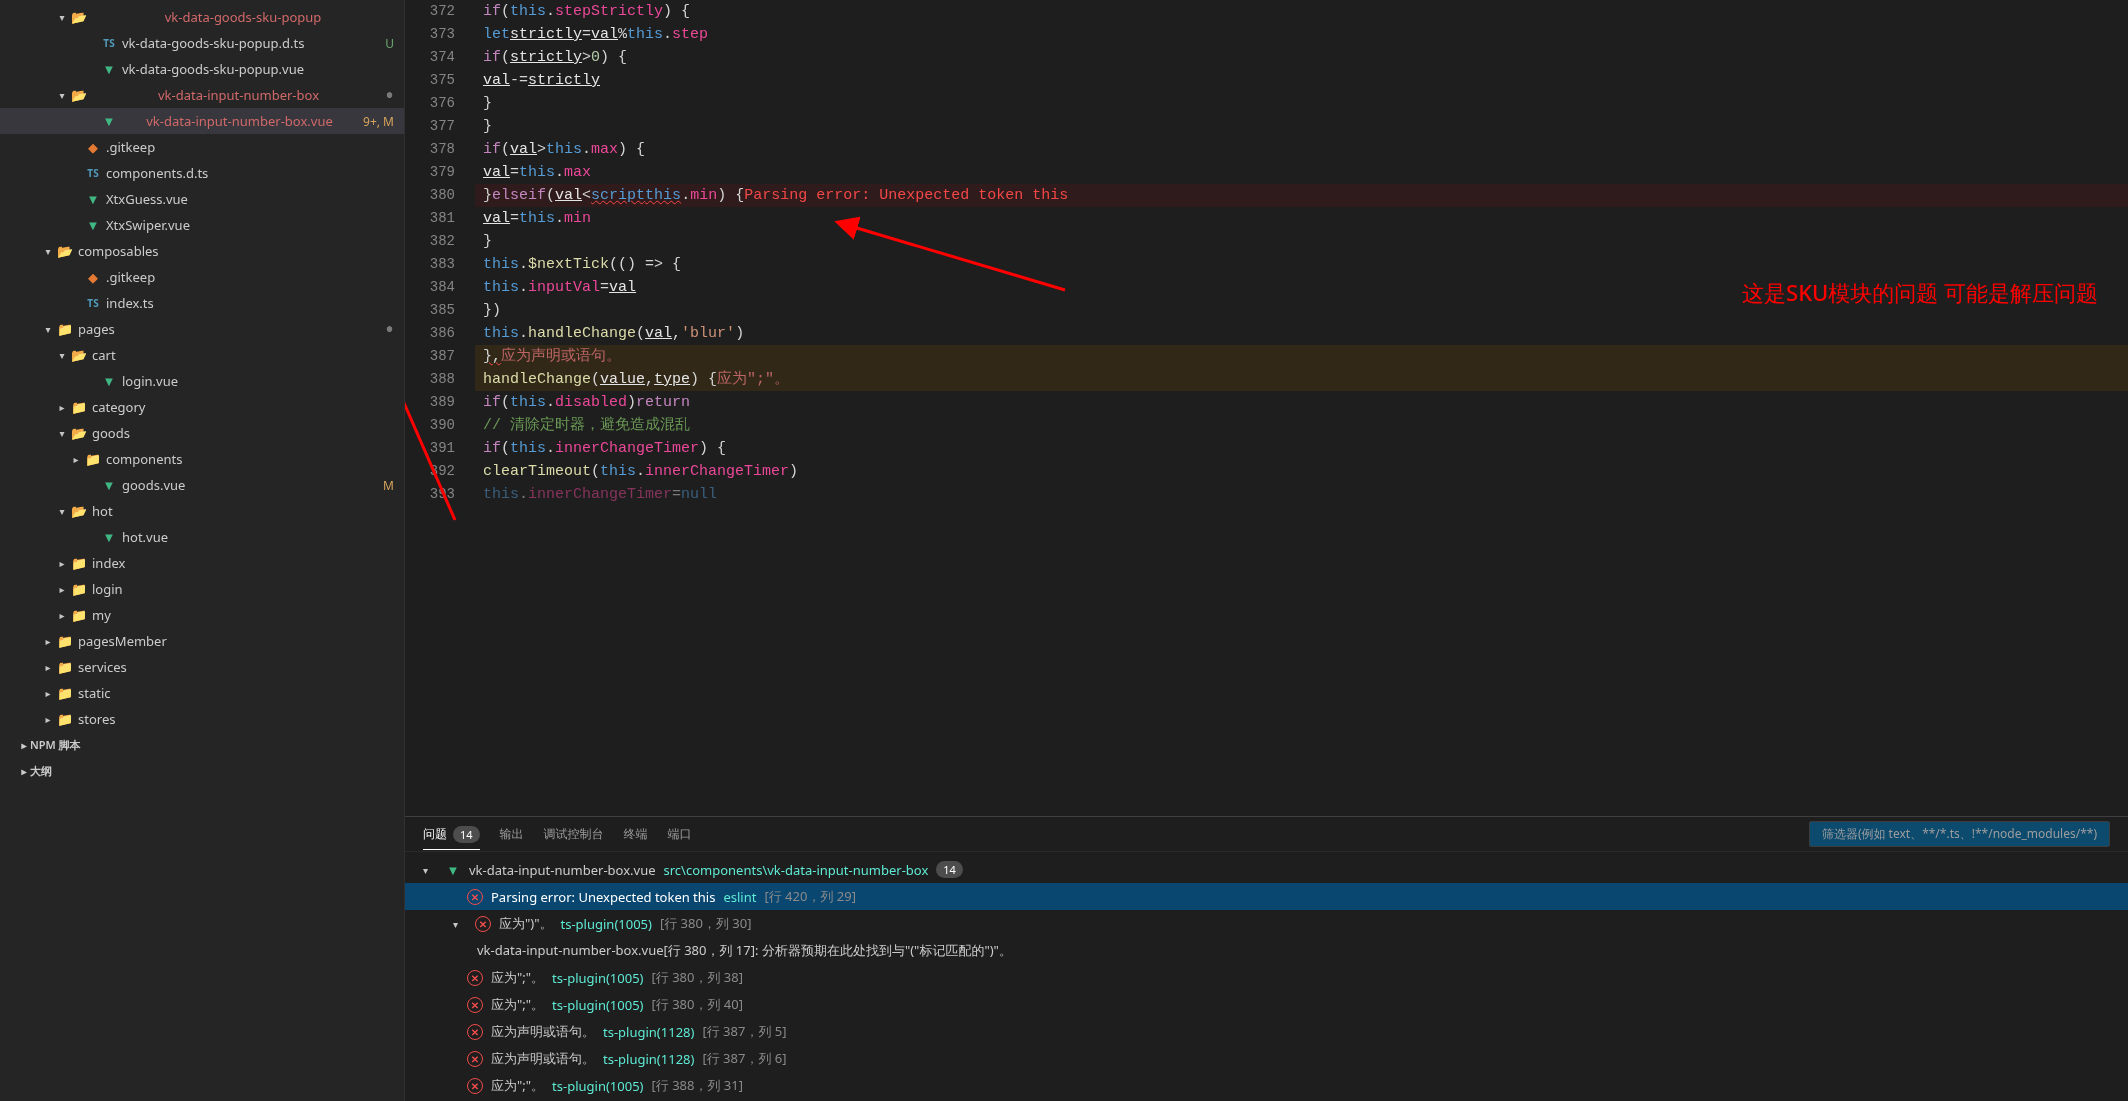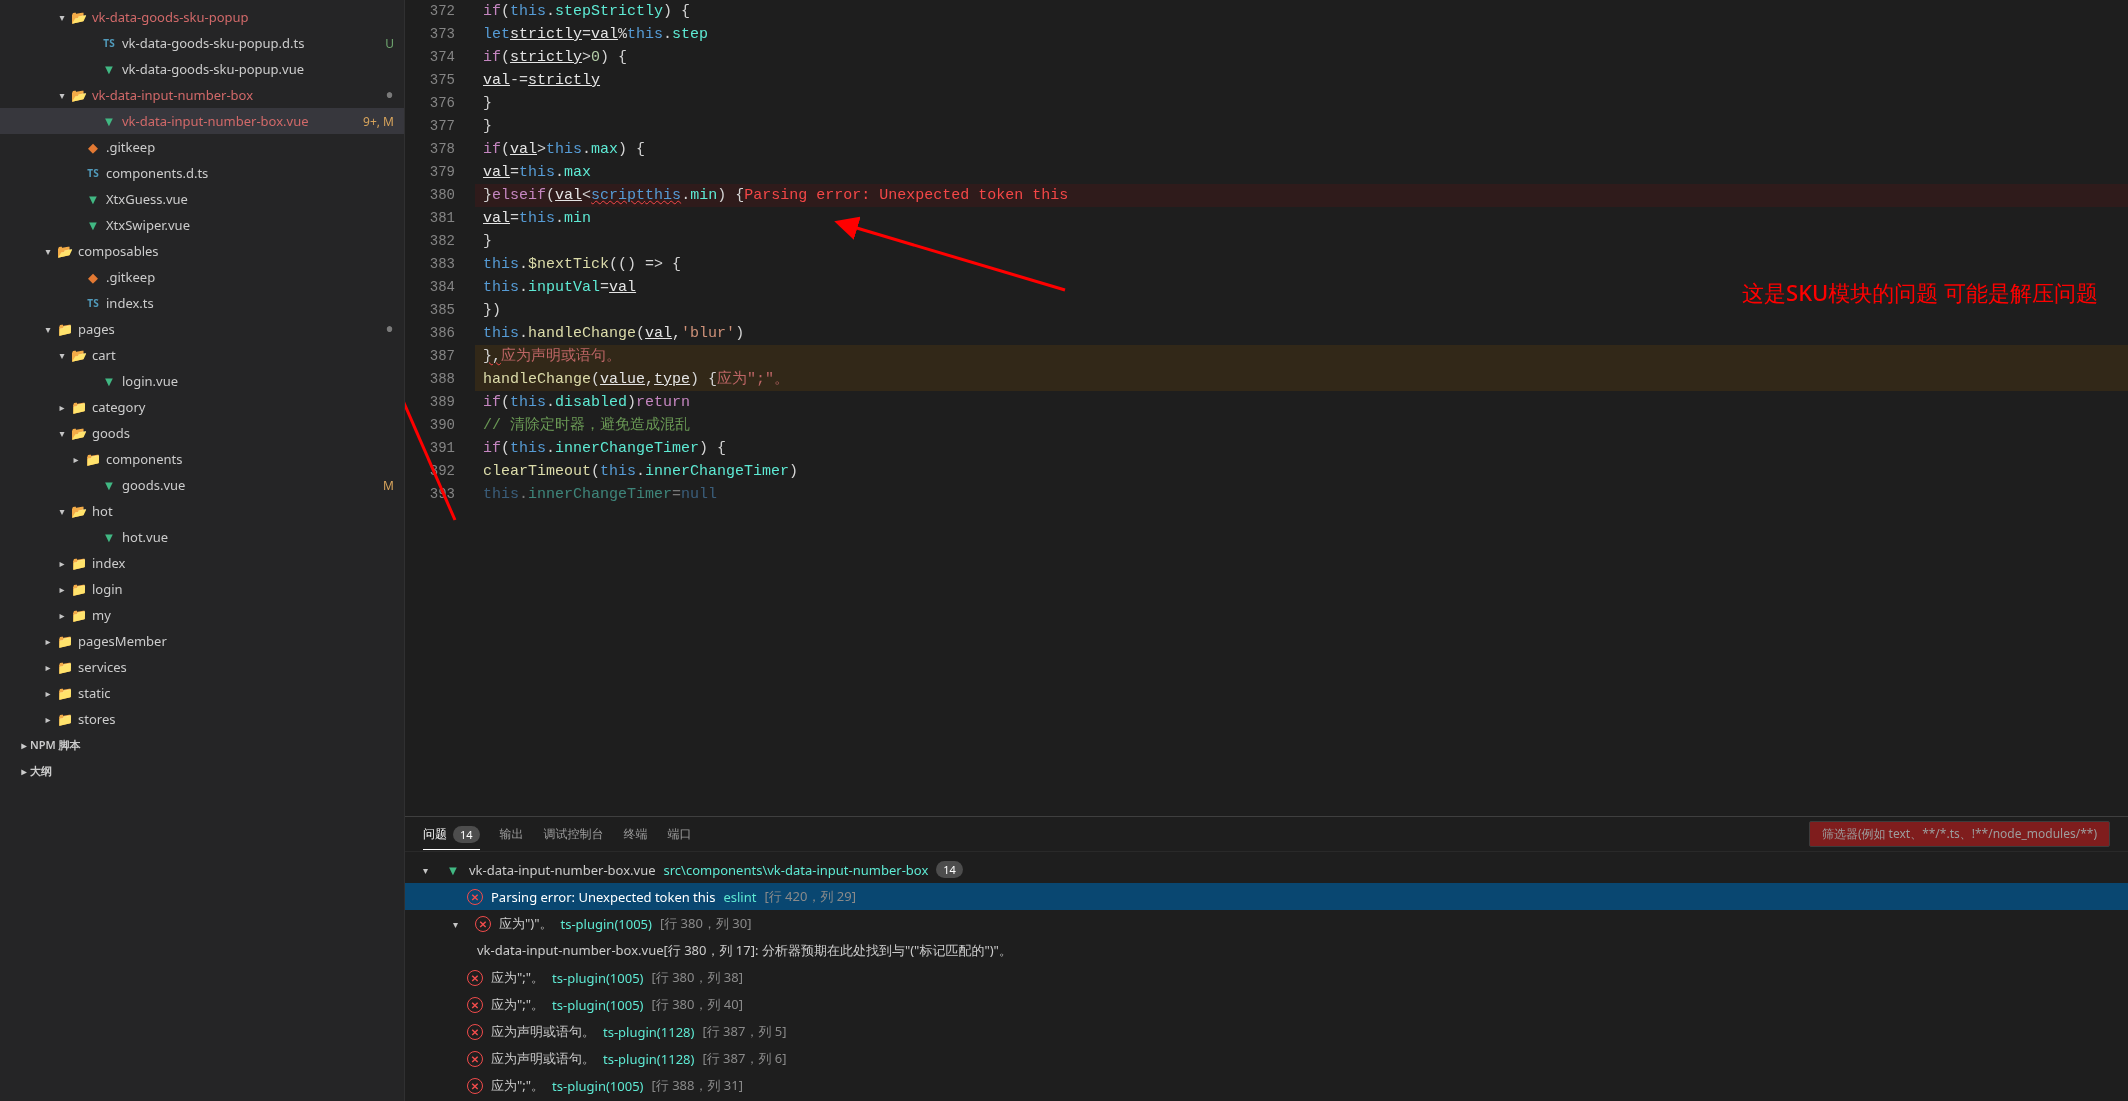--- a/index.html
+++ b/index.html
@@ -39,21 +39,21 @@
   color:#c5c5c5; font-size: 10px;
 }
 .tree-row .icon { width:18px; display:inline-block; text-align:center; margin-right:4px; }
 .tree-row .label { flex: 1; }
 .tree-row .status { color:#808080; font-size:12px; margin-left:6px;}
 .folder-icon { color:#dcb67a; }
 .folder-red { color:#e37933; } 
 .ts-icon { color:#519aba; font-weight:bold; font-size:10px; }
 .vue-icon { color:#41b883; }
 .git-icon { color:#e37933; }
-.red-text { color:#d16969 !important; }
+.red-text { color:#d16969 !important;text-align:center; }
 .dot-icon { color:#7a7a7a; font-size:24px; line-height:0; position:relative; top:0px;}
 .section-row { height:26px; display:flex; align-items:center; padding-left:18px; font-weight:600; font-family: system-ui, sans-serif; font-size:11px;}
 .section-row .chevron { width:12px; text-align:center; font-size:10px;}
 
 
 .main { flex: 1; display:flex; flex-direction:column; position:relative; }
 .editor {
   flex: 1;
   display: flex;
   overflow: hidden;
@@ -76,21 +76,21 @@
 .err-line { background: rgba(255,0,0,0.08); }
 .warn-bg { background: rgba(90,60,14,0.35); }
 
 .k { color:#c586c0; }
 .kl { color:#569cd6; }
 .p { color:#d4d4d4; }
 .s { color:#ce9178; }
 .n { color:#b5cea8; }
 .v { color:#e5e5e5;text-decoration:underline; }
 .fn { color:#dcdcaa; }
-.pr { color:#5eead4; }
+.pr { color:#ec4899; }
 .cm { color:#6a9955; }
 .err-text { color:#f44747; }
 .squiggle { text-decoration: wavy underline #f44747; text-decoration-thickness: 1px; }
 
 
 .panel {
   height: 285px;
   background: #1e1e1e;
   border-top: 1px solid rgba(255,255,255,0.15);
   display:flex; flex-direction:column;
@@ -105,21 +105,21 @@
   font-size:12px;
   border-bottom: 1px solid rgba(255,255,255,0.05);
 }
 .panel-tab { color:#9d9d9d; cursor:pointer; display:flex; align-items:center; gap:6px; }
 .panel-tab.active { color:#ffffff; border-bottom: 1px solid #ffffff; padding-bottom:6px; margin-bottom:-7px;}
 .badge {
   background:#4d4d4d; color:#fff; border-radius:10px;
   font-size:11px; padding:1px 7px;
 }
 .panel-filter {
-  margin-left:auto; background:#7f1d1d; border:1px solid #3c3c3c;
+  margin-left:auto; background:#0c4a6e; border:1px solid #3c3c3c;
   color:#9d9d9d; font-size:12px; padding:3px 12px; border-radius:2px;
 }
 .panel-body { flex:1; overflow-y:auto; font-size:13px; padding:4px 0;}
 .prow { display:flex; align-items:center; height:27px; padding-left:18px; gap:8px;}
 .prow.selected { background:#094771; color:#fff; }
 .prow .pchev { width:14px; font-size:10px; color:#c5c5c5; }
 .xicon { width:16px; height:16px; border:1.3px solid #f14c4c; border-radius:50%; display:inline-flex; align-items:center; justify-content:center; color:#f14c4c; font-size:10px; font-weight:bold;}
 .prow .msg { color:#cccccc; }
 .prow.selected .msg { color:#fff; }
 .prow .meta { color:#5eead4; }

